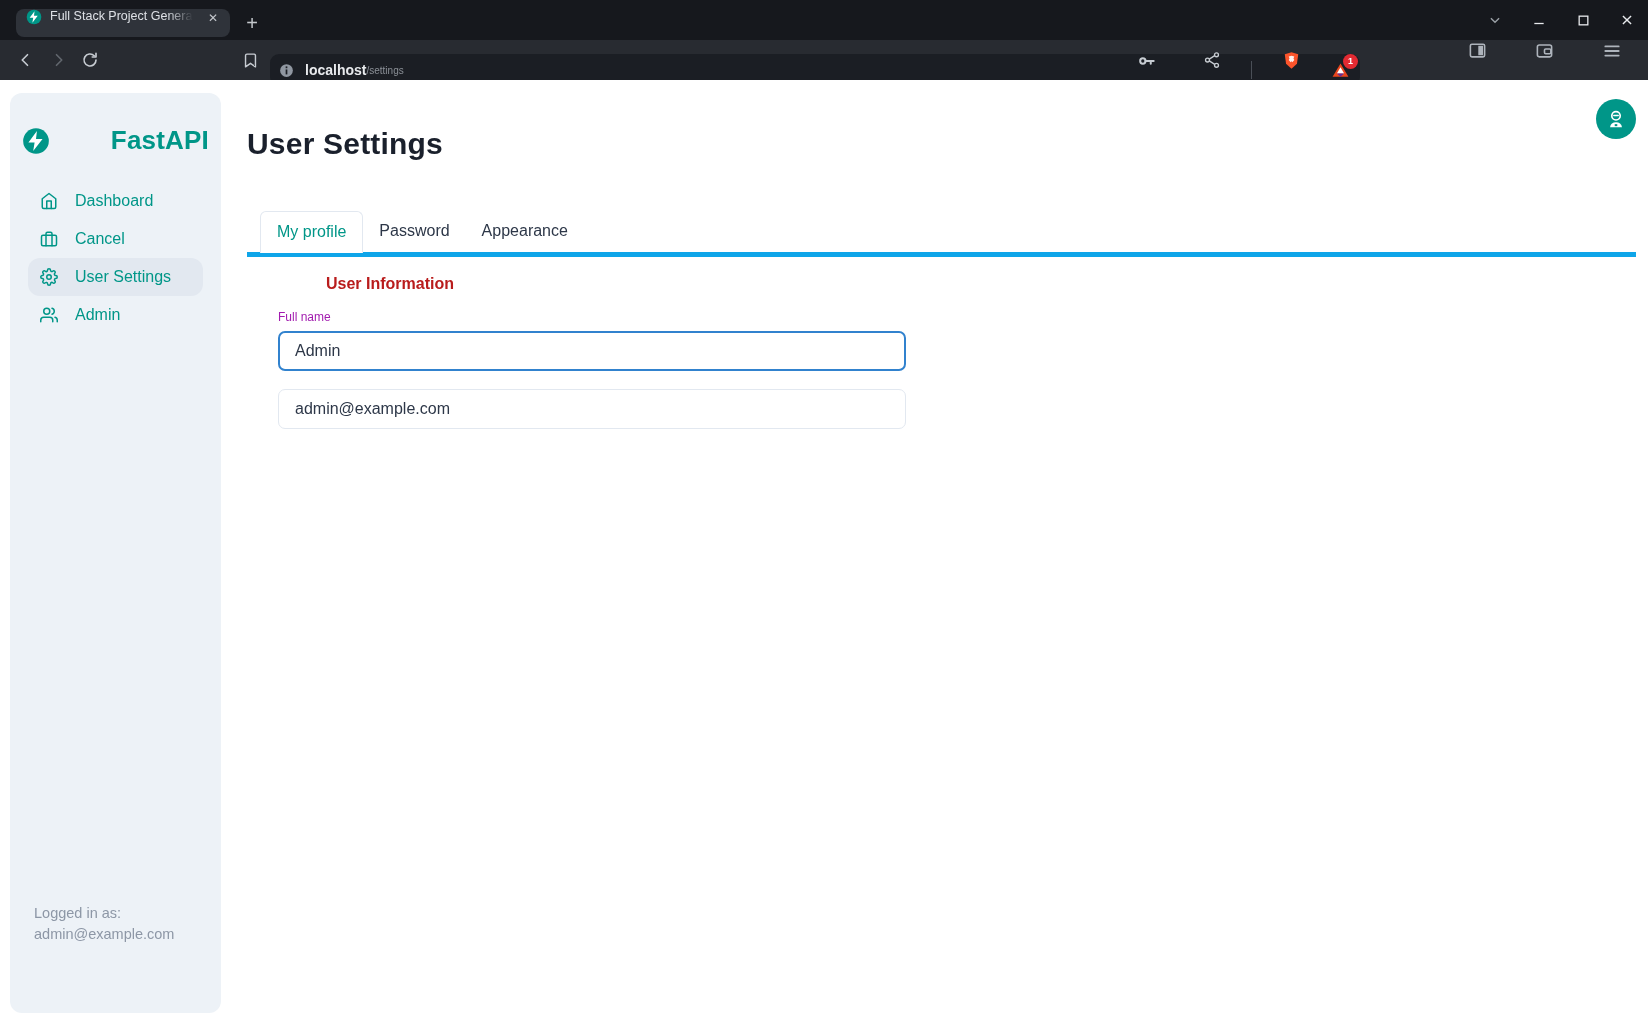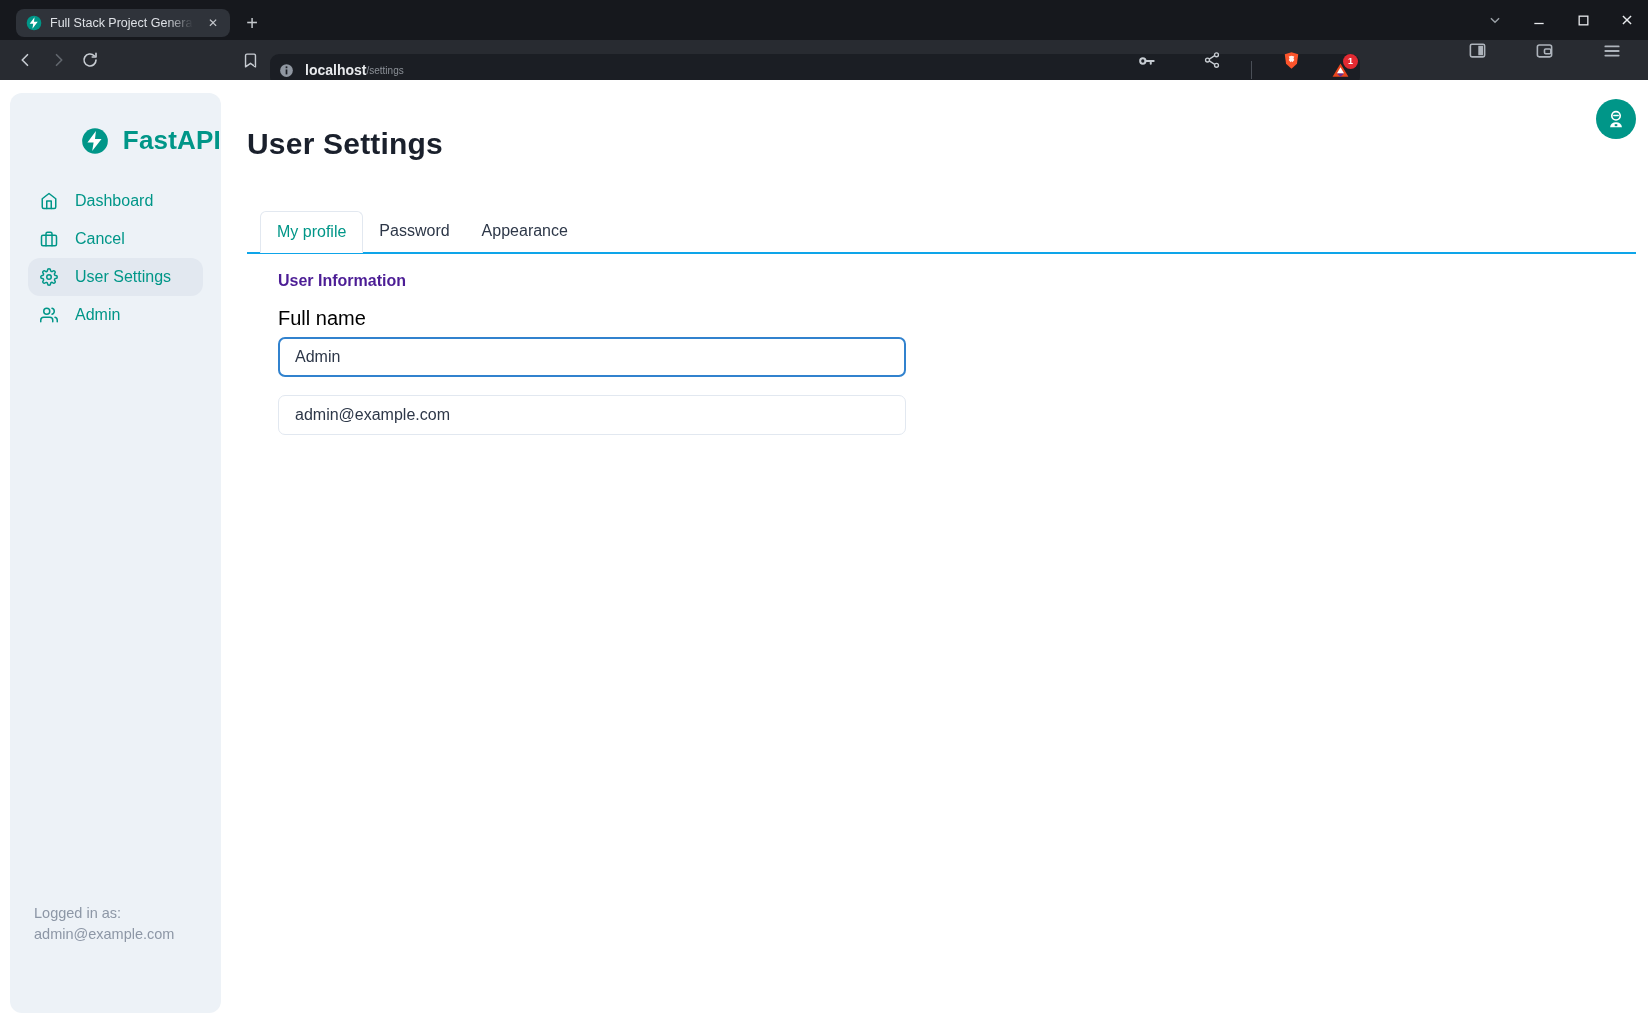--- a/index.html
+++ b/index.html
@@ -2,21 +2,21 @@
 <html><head>
 <meta charset="utf-8">
 <style>
   * { margin:0; padding:0; box-sizing:border-box; }
   html,body { width:1648px; height:1025px; overflow:hidden;
     font-family:"Liberation Sans", sans-serif; background:#fff; }
 
   
   .chrome { width:100%; }
   .tabstrip { height:40px; background:#16181d; display:flex; align-items:center; position:relative; }
-  .tab { display:flex; align-items:center; gap:8px; width:214px; height:28px;
+  .tab { display:flex; gap:8px; width:214px; height:28px;
     margin-left:16px; margin-top:6px; background:#2f333a; border-radius:8px;
     padding:0 8px 0 10px; position:relative; overflow:hidden; }
   .tab-title { color:#dee1e6; font-size:12.5px; white-space:nowrap; overflow:hidden; flex:1;
     -webkit-mask-image:linear-gradient(90deg,#000 80%,transparent 98%);
     mask-image:linear-gradient(90deg,#000 80%,transparent 98%); }
   .tab-close { color:#c4c7cc; font-size:12px; width:18px; height:18px; border-radius:4px;
     display:flex; align-items:center; justify-content:center; cursor:pointer; flex:none; }
   .favicon { width:16px; height:16px; flex:none; }
   .newtab { color:#c4c7cc; font-size:20px; font-weight:400; width:28px; height:28px; margin:6px 0 0 8px;
     display:flex; align-items:center; justify-content:center; border-radius:6px; }
@@ -40,42 +40,42 @@
     border-radius:8px; color:#fff; font-size:9px; font-weight:700; display:flex; align-items:center;
     justify-content:center; padding:0 4px; }
   .chrome-right { margin-left:auto; display:flex; align-items:center; gap:16px; color:#aeb4bc; }
   .chrome-right .btn { display:flex; }
 
   
   .page { display:flex; height:945px; background:#fff; position:relative; }
 
   aside.sidebar { width:211px; margin:13px 0 12px 10px; background:#edf2f7; border-radius:12px;
     display:flex; flex-direction:column; flex:none; }
-  .brand { display:flex; align-items:center; justify-content:flex-end; gap:14px; padding:32px 0 26px; }
+  .brand { display:flex; align-items:center; justify-content:space-between; gap:14px; padding:32px 12px 26px; }
   .brand-name { color:#009688; font-size:26px; font-weight:600; letter-spacing:0.2px; }
   nav.menu { padding:0 18px; display:flex; flex-direction:column; }
   .menu-item { display:flex; align-items:center; gap:17px; height:38px; padding:0 12px;
     border-radius:12px; color:#009688; font-size:16px; cursor:pointer; }
   .menu-item.active { background:#e2e8f0; }
   .menu-item svg { flex:none; }
   .side-footer { margin-top:auto; padding:0 24px 68px; color:#8d97a6; font-size:14.5px; line-height:1.45; }
 
   main.content { flex:1; position:relative; padding:47px 12px 0 26px; }
   .avatar-btn { position:absolute; top:19px; right:12px; width:40px; height:40px; border-radius:50%;
     background:#009688; display:flex; align-items:center; justify-content:center; cursor:pointer; }
   h1.page-title { font-size:30px; font-weight:700; color:#1a202c; letter-spacing:0.2px; }
 
-  .tabs { display:flex; margin-top:50px; border-bottom:2px solid #0ea5e9;padding-left:13px; }
+  .tabs { display:flex; margin-top:50px; border-bottom:5px solid #0ea5e9;padding-left:13px; }
   .tabitem { padding:11px 16px; font-size:16px; color:#2d3748; cursor:pointer; margin-bottom:-1px; }
   .tabitem.active { color:#009688; background:#fff; border:1px solid #e2e8f0; border-bottom:1px solid #fff;
     border-radius:6px 6px 0 0; }
 
   .panel { padding:18px 0 0 31px; }
-  .section-title { font-size:16px; font-weight:700; color:#4c1d95; margin-bottom:17px; }
-  .field-label { font-size:20px; color:#000000; margin-bottom:7px; }
+  .section-title { font-size:16px; font-weight:700; color:#b91c1c; margin-bottom:17px;margin-left:48px; }
+  .field-label { font-size:12px; color:#a21caf; margin-bottom:7px; }
   .text-input { width:628px; height:40px; border-radius:7px; font-size:16px; color:#2d3748;
     padding:0 16px; border:1px solid #e2e8f0; outline:none; background:#fff;
     font-family:"Liberation Sans", sans-serif; display:block; }
   .text-input.focused { border:2px solid #3182ce; padding:0 15px; }
   .field { margin-bottom:18px; }
   .actions { display:flex; gap:12px; margin-top:16px; }
   .btn { height:38px; padding:0 16px; border:none; border-radius:6px; font-size:16px; font-weight:700;
     cursor:pointer; font-family:"Liberation Sans", sans-serif; }
   .btn.primary { background:#009688; color:#fff; }
   .btn.secondary { background:#edf2f7; color:#1a202c; }

